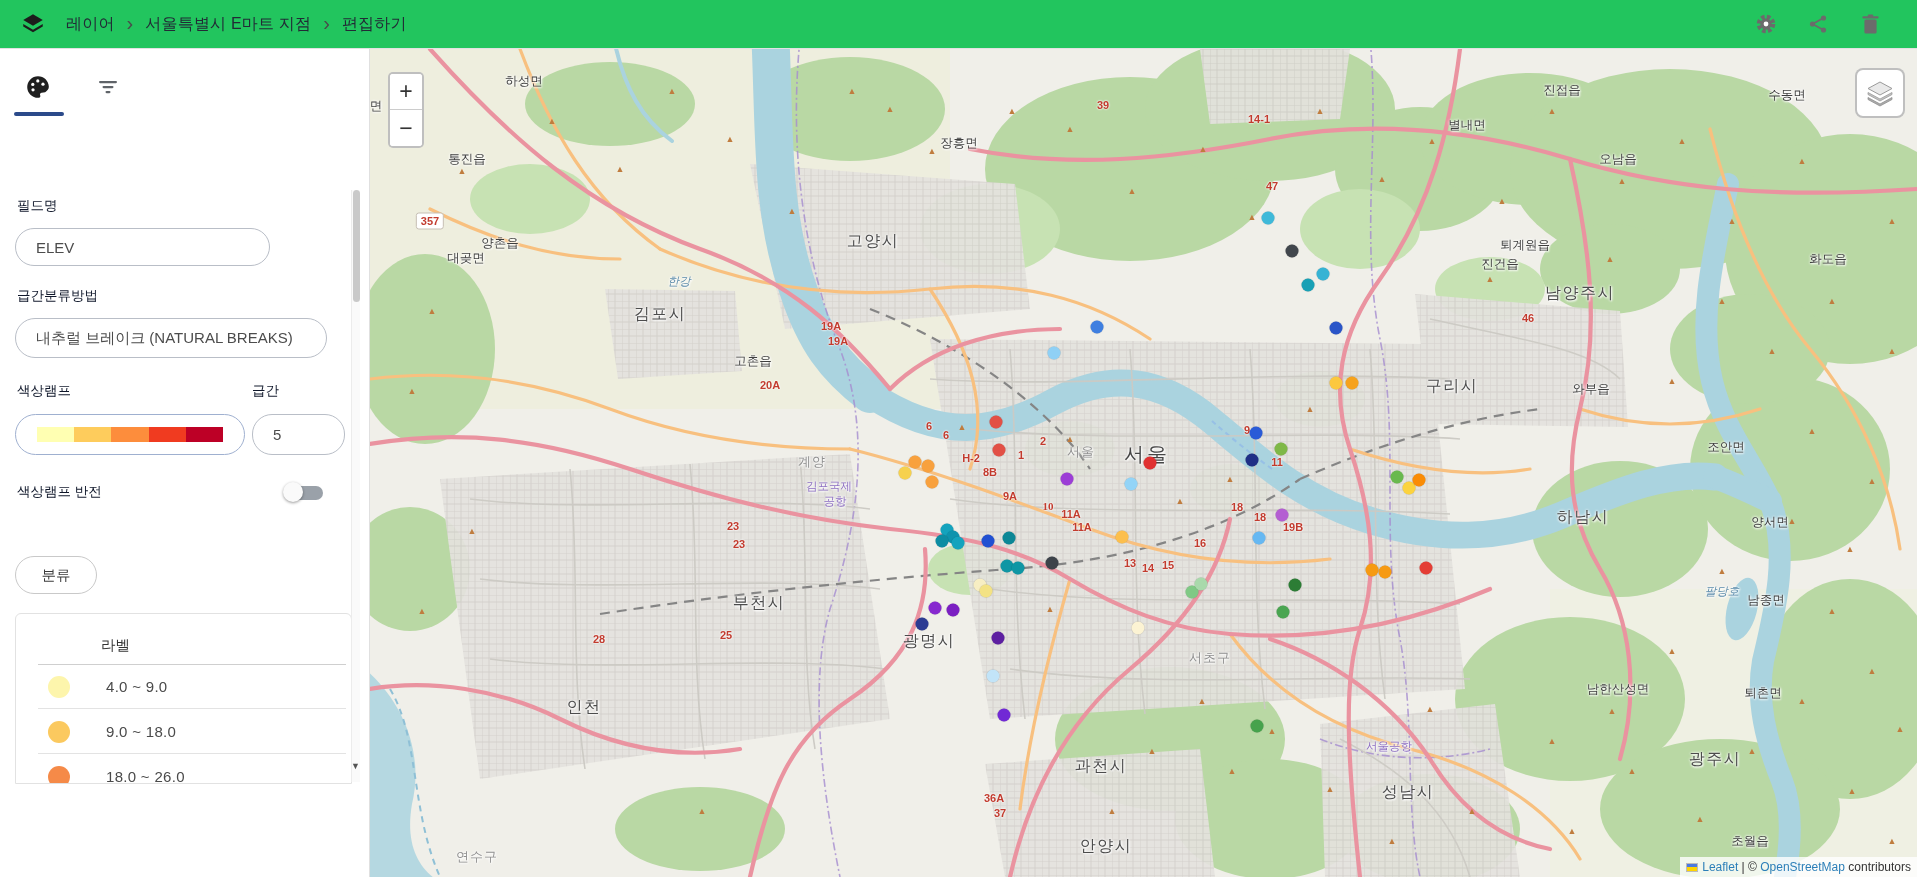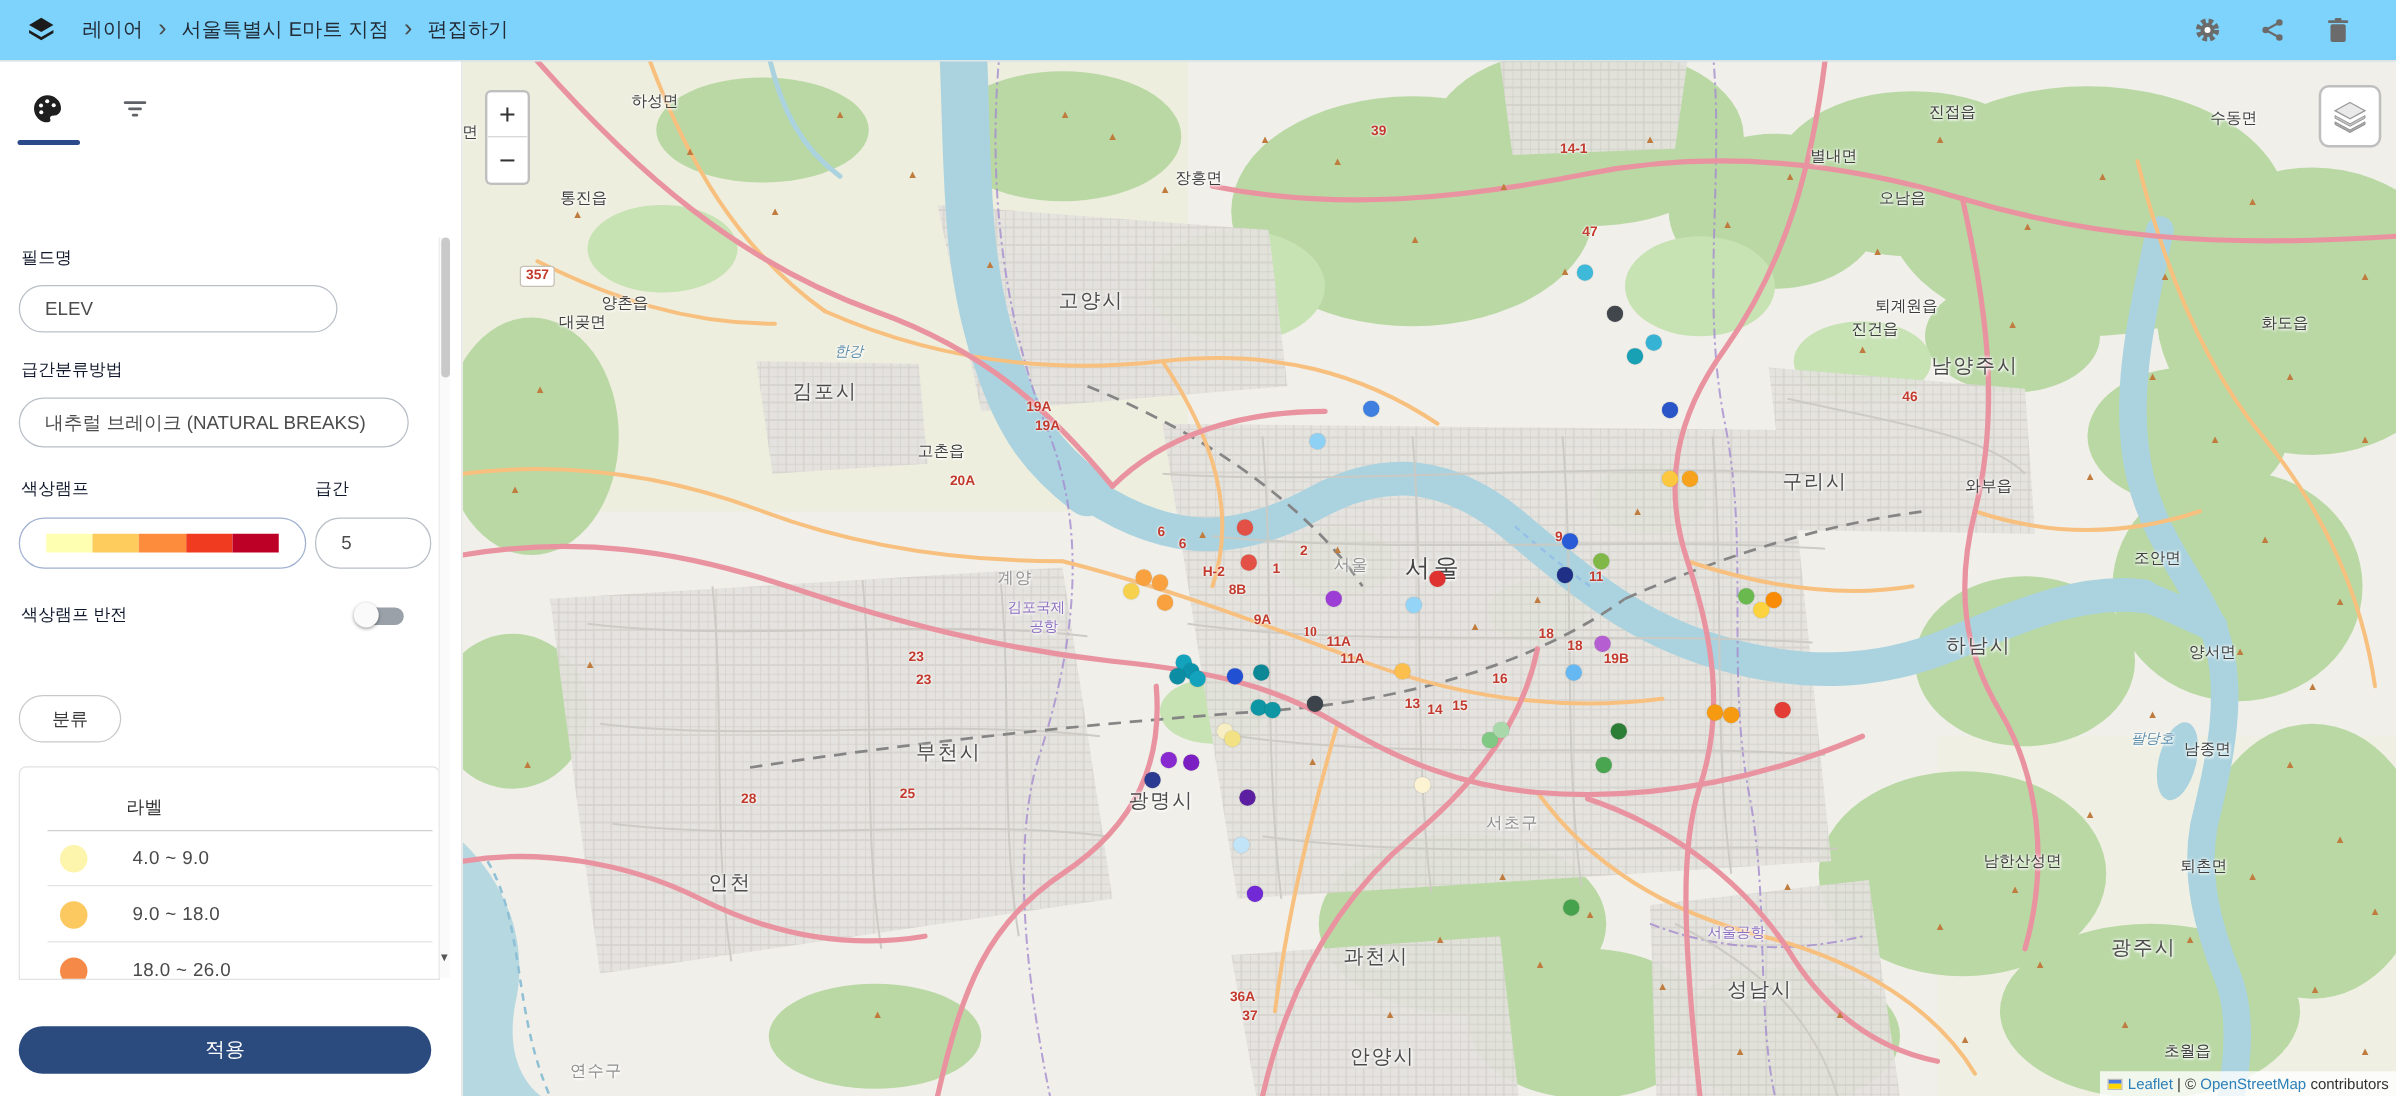--- a/index.html
+++ b/index.html
@@ -1,20 +1,20 @@
 <!DOCTYPE html>
 <html><head>
 <meta charset="utf-8">
 <style>
   * { margin:0; padding:0; box-sizing:border-box; }
   html,body { width:1917px; height:877px; font-family:"Liberation Sans", sans-serif; background:#fff; overflow:hidden; }
   #app { position:relative; width:1917px; height:877px; }
 
   
-  #header { position:absolute; left:0; top:0; width:1917px; height:49px; background:#7dd3fc; border-bottom:1px solid #e2e2e2; display:flex; align-items:center; z-index:50; }
+  #header { position:absolute; left:0; top:0; width:1917px; height:49px; background:#22c55e; border-bottom:1px solid #e2e2e2; display:flex; align-items:center; z-index:50; }
   .crumbs { display:flex; align-items:center; gap:10px; margin-left:20px; }
   .crumb { font-size:16px; font-weight:500; color:#222b36; letter-spacing:.2px; cursor:pointer; white-space:nowrap; }
   .crumb-sep { font-size:20px; color:#4a4a4a; margin:0 2px 2px; }
   #logo { width:26px; height:26px; margin-right:10px; }
   .hdr-actions { margin-left:auto; margin-right:36px; display:flex; align-items:center; gap:30px; }
   .hdr-icon { width:22px; height:22px; cursor:pointer; display:flex; align-items:center; justify-content:center; }
 
   
   #sidebar { position:absolute; left:0; top:49px; width:370px; height:828px; background:#fff; border-right:1px solid #e0e0e0; z-index:40; }
   .tab { position:absolute; width:44px; height:40px; top:18px; display:flex; align-items:center; justify-content:center; cursor:pointer; }
@@ -171,21 +171,20 @@
             <div class="lb">9.0 ~ 18.0</div>
             <div class="rule"></div>
           </div>
           <div class="legend-row" style="top: 141px;">
             <div class="sw" style="background: rgb(245, 138, 72);"></div>
             <div class="lb">18.0 ~ 26.0</div>
           </div>
         </div>
     </div>
 
-    <button id="apply-btn" style="background: rgb(43, 74, 126);">적용</button>
 
     <div id="sb-track">
         <div id="sb-thumb"></div>
       </div>
     <div id="sb-arrow">▼</div>
   </div>
 
   <div id="map">
     <svg id="map-base" width="1547" height="828" viewBox="0 0 1547 828">
       <defs>
@@ -425,21 +424,21 @@
         <div class="mlabel town" style="left: 97px; top: 110px;">통진읍</div>
         <div class="mlabel town" style="left: 130px; top: 194px;">양촌읍</div>
         <div class="mlabel town" style="left: 96px; top: 209px;">대곶면</div>
         <div class="mlabel city" style="left: 290px; top: 265px;">김포시</div>
         <div class="mlabel town" style="left: 383px; top: 312px;">고촌읍</div>
         <div class="mlabel city" style="left: 503px; top: 192px;">고양시</div>
         <div class="mlabel town" style="left: 589px; top: 59px; margin-top: 35px;">장흥면</div>
         <div class="mlabel town" style="left: 1192px; top: 41px;">진접읍</div>
         <div class="mlabel town" style="left: 1097px; top: 76px;">별내면</div>
         <div class="mlabel town" style="left: 1417px; top: 46px;">수동면</div>
-        <div class="mlabel town" style="left: 1152px; top: 110px; font-family: Liberation Mono, monospace;">오남읍</div>
+        <div class="mlabel town" style="left: 1248px; top: 110px; font-family: Liberation Mono, monospace;">오남읍</div>
         <div class="mlabel town" style="left: 1155px; top: 196px;">퇴계원읍</div>
         <div class="mlabel town" style="left: 1130px; top: 215px;">진건읍</div>
         <div class="mlabel town" style="left: 1458px; top: 210px;">화도읍</div>
         <div class="mlabel city" style="left: 1210px; top: 244px;">남양주시</div>
         <div class="mlabel city" style="left: 1082px; top: 337px;">구리시</div>
         <div class="mlabel town" style="left: 1221px; top: 340px;">와부읍</div>
         <div class="mlabel town" style="left: 1356px; top: 398px;">조안면</div>
         <div class="mlabel city" style="left: 1213px; top: 468px;">하남시</div>
         <div class="mlabel town" style="left: 1400px; top: 473px;">양서면</div>
         <div class="mlabel water" style="left: 1352px; top: 542px;">팔당호</div>

